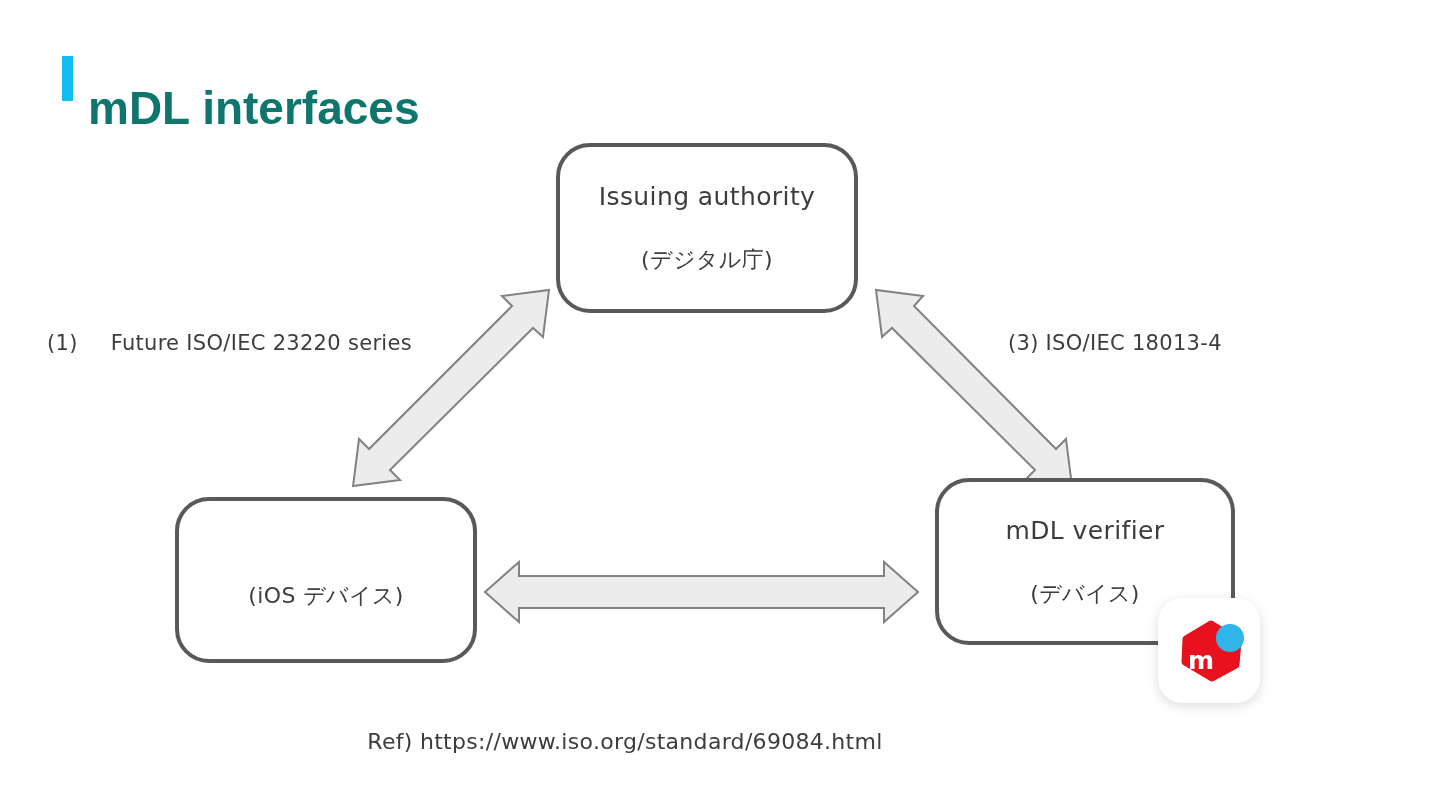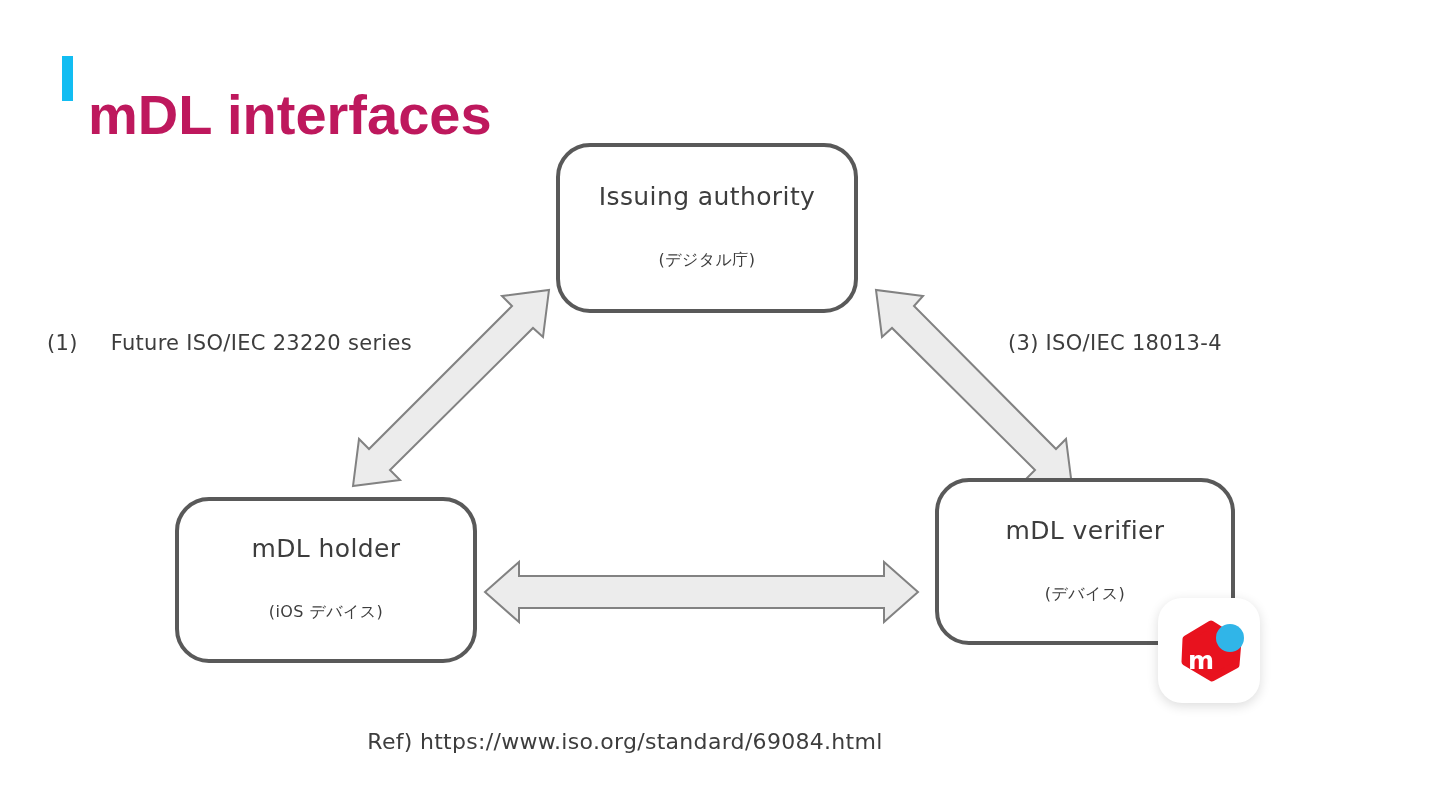--- a/index.html
+++ b/index.html
@@ -17,38 +17,38 @@
     overflow:hidden;font-family:"DejaVu Sans",sans-serif;color:var(--text);
   }
   
   .title-bar{
     position:absolute;left:62px;top:56px;width:11px;height:45px;
     background:var(--accent);
   }
   .slide-title{
     position:absolute;left:88px;top:50px;
     font-family:"Liberation Sans",sans-serif;
-    font-size:56px;line-height:54px;color:#be185d;letter-spacing:0px;
+    font-size:46px;line-height:54px;color:#0f766e;letter-spacing:0px;
     white-space:nowrap;
   }
   
   .arrows{position:absolute;left:0;top:0;width:1440px;height:810px;}
   .arrow{fill:var(--arrow-fill);stroke:var(--arrow-stroke);stroke-width:2;stroke-linejoin:miter;}
   
   .node{
     position:absolute;background:#fff;border:4px solid var(--box-border);
     border-radius:34px;display:flex;flex-direction:column;
     align-items:center;justify-content:center;text-align:center;
     box-sizing:border-box;
   }
   .node-issuing{left:556px;top:143px;width:302px;height:170px;text-align:right;}
   .node-holder{left:175px;top:497px;width:302px;height:166px;}
   .node-verifier{left:935px;top:478px;width:300px;height:167px;}
   .node-line1{font-size:25px;line-height:32px;letter-spacing:0.4px;white-space:nowrap;}
-  .node-line2{font-size:16px;line-height:30px;letter-spacing:0.4px;white-space:nowrap;margin-top:32px;}
+  .node-line2{font-size:22px;line-height:30px;letter-spacing:0.4px;white-space:nowrap;margin-top:32px;}
   
   .edge-label{
     position:absolute;font-size:21px;line-height:26px;letter-spacing:0.3px;
     color:var(--text);white-space:nowrap;
   }
   .edge1{left:47px;top:330px;}
   .edge1 .num{display:inline-block;margin-right:33px;}
   .edge2{left:485px;top:529px;width:433px;text-align:center;}
   .edge3{left:1008px;top:330px;}
   
@@ -84,21 +84,20 @@
     <path class="arrow" d="M485,592 L519,562 L519,576 L884,576 L884,562 L918,592 L884,622 L884,608 L519,608 L519,622 Z"></path>
     <path class="arrow" d="M876,290 L882,337 L892,328 L1035,470 L1025,480 L1072,486 L1066,439 L1056,449 L914,306 L923,296 Z"></path>
   </svg>
 
   <div class="node node-issuing">
     <div class="node-line1">Issuing authority</div>
     <div class="node-line2">(デジタル庁)</div>
   </div>
 
   <div class="node node-holder">
-    <div class="node-line1">mDL holder</div>
     <div class="node-line2">(iOS デバイス)</div>
   </div>
 
   <div class="node node-verifier">
     <div class="node-line1">mDL verifier</div>
     <div class="node-line2">(デバイス)</div>
   </div>
 
   <div class="edge-label edge1">
     <span class="num">(1)</span><span>Future ISO/IEC 23220 series</span>

